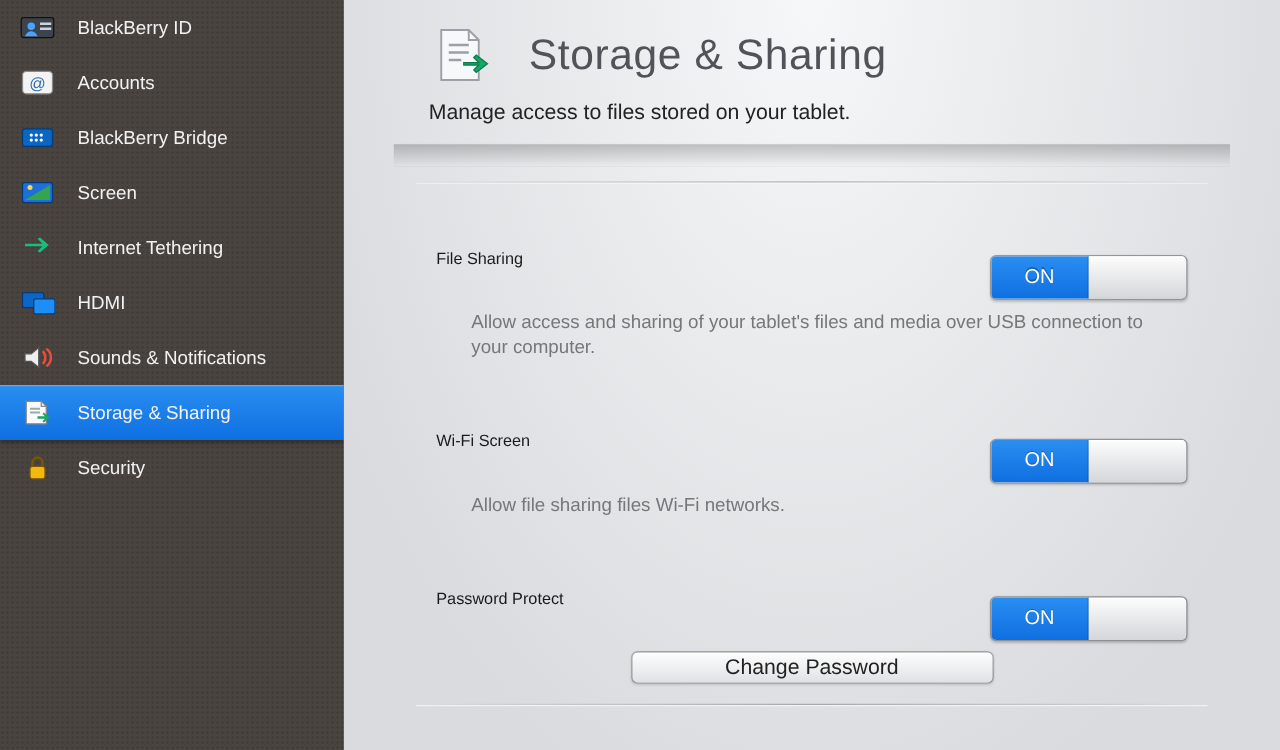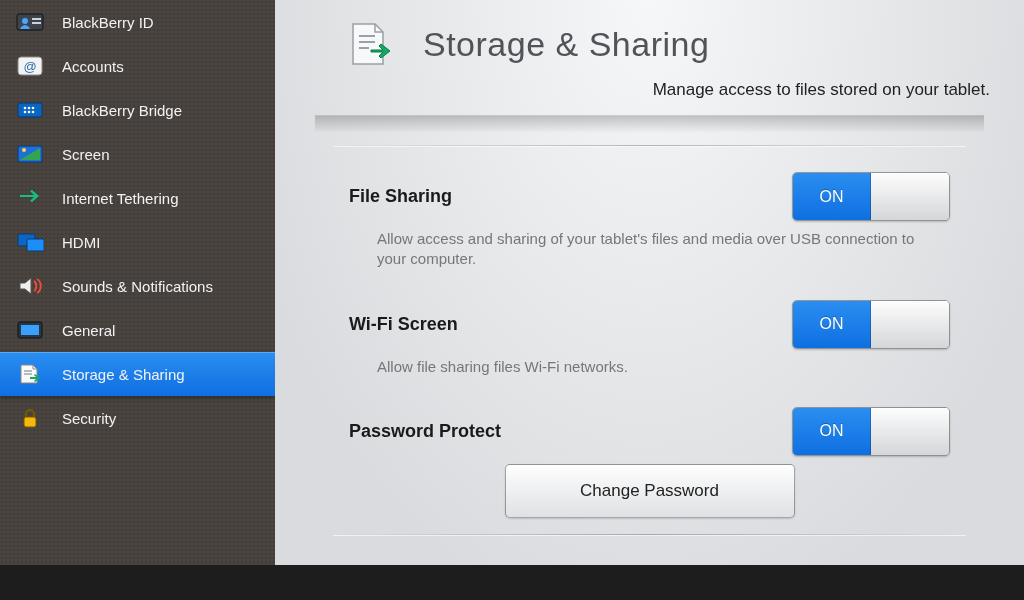--- a/index.html
+++ b/index.html
@@ -1,19 +1,19 @@
 <!DOCTYPE html>
 <html><head>
 <meta charset="utf-8">
 <style>
   * { margin: 0; padding: 0; box-sizing: border-box; font-family: "Segoe UI", Arial, sans-serif; }
   html, body { width: 1024px; height: 600px; overflow: hidden; }
 
   .screen {
-    width: 1024px; height: 600px; display: flex; flex-direction: column;
+    width: 1024px; height: 600px; display: flex; flex-direction: row;
     background: #000;
   }
   .main-area { display: flex; flex: 1; min-height: 0; }
 
   
   .sidebar {
     width: 275px; height: 100%;
     background: #4a4440;
     background-image:
       radial-gradient(rgba(0,0,0,.12) 1px, transparent 1px);
@@ -42,21 +42,21 @@
     background: radial-gradient(ellipse at 50% 0%, #f6f7f8, #d9dbde 80%);
     display: flex; flex-direction: column;
     color: #222;
   }
   .header {
     display: flex; align-items: center; gap: 24px;
     padding: 20px 34px 8px 68px;
   }
   .doc-arrow-icon { width: 56px; height: 48px; flex: 0 0 56px; }
   .title { font-size: 34px; font-weight: 400; color: #505459; letter-spacing: .5px; }
-  .subtitle { padding: 4px 34px 14px 68px; font-size: 17px; color: #222; text-align: right; }
+  .subtitle { padding: 4px 34px 14px 68px; font-size: 17px; color: #222; }
 
   .scroll-area {
     flex: 1; margin: 0 30px 0 30px; min-height: 0;
     overflow: hidden; position: relative;
     border-top: 1px solid rgba(0,0,0,0); 
   }
   .inner-top-shadow {
     height: 18px;
     background: linear-gradient(rgba(0,0,0,.2), rgba(0,0,0,0));
     border-top: 1px solid rgba(0,0,0,.15);
@@ -68,44 +68,45 @@
     box-shadow: 0 1px 0 rgba(255,255,255,.6);
   }
 
   .setting {
     padding: 10px 44px 2px;
   }
   .setting-row {
     display: flex; align-items: center; justify-content: space-between;
     margin-bottom: 8px;
   }
-  .setting-title { font-size: 18px; font-weight: 700; color: #1a1a1a; }
+  .setting-title { font-size: 13px; font-weight: 400; color: #1a1a1a; }
   .setting-desc  { font-size: 15px; color: #757779; max-width: 540px; line-height: 1.35; margin-left: 28px; }
 
   .toggle {
-    width: 158px; height: 49px; border-radius: 5px;
+    width: 158px; height: 36px; border-radius: 5px;
     border: 1px solid rgba(0,0,0,.35);
     display: flex; overflow: hidden;
     box-shadow: 0 1px 2px rgba(0,0,0,.2);
     cursor: pointer;
+    margin-top: 32px;
   }
   .toggle .on {
     width: 50%; background: linear-gradient(#2a8ef1,#0f6fe1);
     color: #fff; font-size: 16px; display: flex; align-items: center; justify-content: center;
     text-shadow: 0 -1px 0 rgba(0,0,0,.3);
     border-right: 1px solid rgba(0,0,0,.2);
   }
   .toggle .knob {
     width: 50%; background: linear-gradient(#fdfdfd,#d4d6d9);
     box-shadow: inset 0 1px 0 #fff;
   }
 
   .btn {
     display: block; margin: 6px auto 0;
-    width: 290px; height: 54px;
+    width: 290px; height: 26px;
     border: 1px solid rgba(0,0,0,.35); border-radius: 5px;
     background: linear-gradient(#fefefe,#dfe1e4);
     font-size: 17px; color: #222; cursor: pointer;
     box-shadow: inset 0 1px 0 #fff, 0 1px 2px rgba(0,0,0,.15);
   }
 
   .note {
     padding: 10px 44px 0; font-size: 14px; color: #7a7c7e;
   }
 
@@ -191,29 +192,20 @@
       </div>
       <div class="side-item">
         <span class="side-icon">
           <svg viewBox="0 0 28 22" width="28" height="22">
               <path d="M4 8h5l6-5v16l-6-5H4z" fill="#eee" stroke="#555"></path>
               <path d="M18 6c3 2 3 8 0 10" stroke="#e74c3c" stroke-width="2" fill="none"></path>
               <path d="M21 4c5 3 5 11 0 14" stroke="#e74c3c" stroke-width="2" fill="none"></path>
             </svg>
         </span>
         <span class="side-label">Sounds &amp; Notifications</span>
-      </div>
-      <div class="side-item">
-        <span class="side-icon">
-          <svg viewBox="0 0 28 22" width="28" height="22">
-              <rect x="2" y="3" width="24" height="16" rx="2" fill="#2b3640" stroke="#111"></rect>
-              <rect x="5" y="6" width="18" height="10" fill="#3aa0ff"></rect>
-            </svg>
-        </span>
-        <span class="side-label">General</span>
       </div>
       <div class="side-item selected">
         <span class="side-icon">
           <svg viewBox="0 0 28 22" width="28" height="22">
               <path d="M5 2h12l4 4v14H5z" fill="#fafafa" stroke="#888"></path>
               <path d="M17 2v4h4" fill="none" stroke="#888"></path>
               <line x1="8" y1="8" x2="16" y2="8" stroke="#9aa" stroke-width="1.5"></line>
               <line x1="8" y1="11" x2="16" y2="11" stroke="#9aa" stroke-width="1.5"></line>
               <path d="M14 14h6l-2-2 1-1 5 4-5 4-1-1 2-2h-6z" fill="#14a765"></path>
             </svg>

